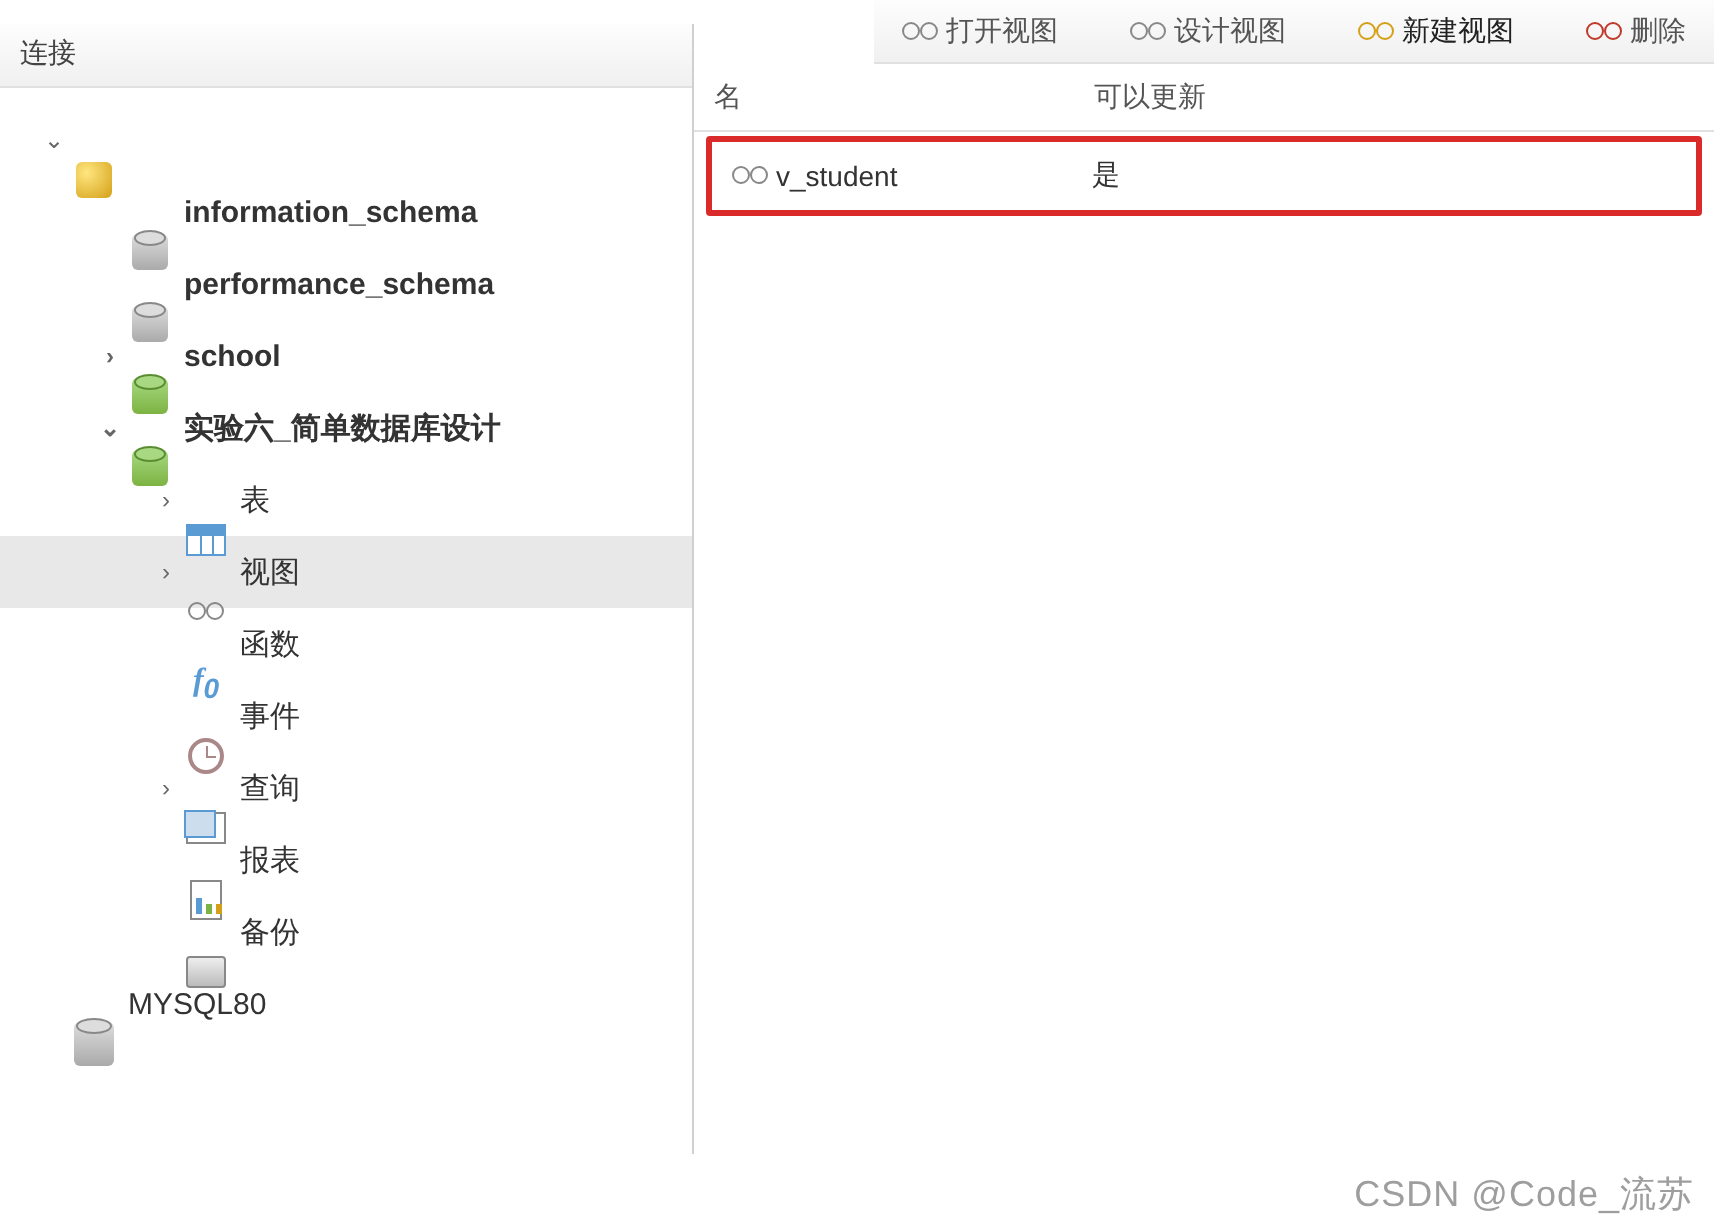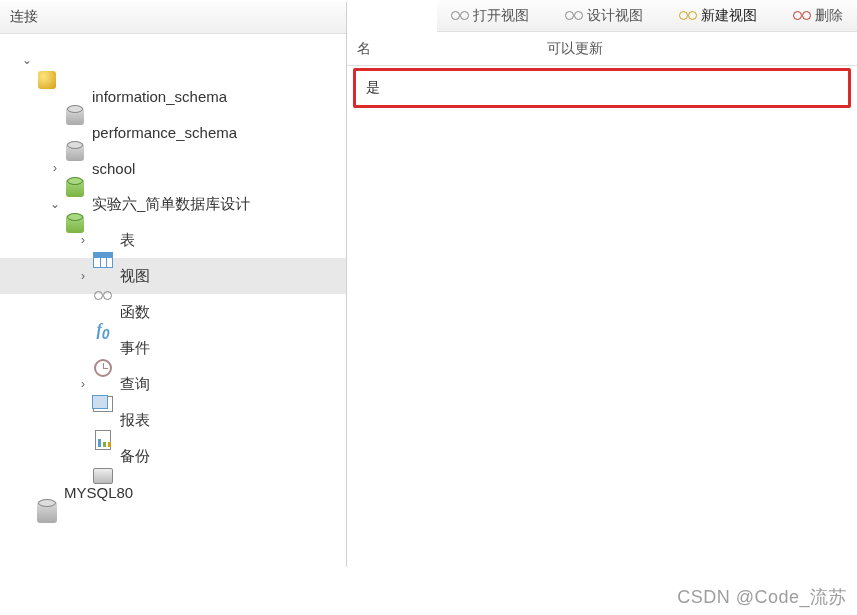--- a/index.html
+++ b/index.html
@@ -6,21 +6,21 @@
     body { width: 857px; height: 615px; background: #fff; color: #333; position: relative; overflow: hidden; }
     .toolbar { position: absolute; top: 0; right: 0; height: 32px; display: flex; align-items: center; gap: 24px; padding: 4px 8px; border-bottom: 1px solid #e0e0e0; background: linear-gradient(#fdfdfd,#f0f0f0); }
     .toolbar-btn { display: flex; align-items: center; gap: 4px; padding: 2px 6px; cursor: pointer; color: #555; }
     .toolbar-btn.active { color: #222; }
     .glasses-icon { display: inline-block; width: 18px; height: 10px; position: relative; }
     .glasses-icon::before, .glasses-icon::after { content: ''; position: absolute; width: 7px; height: 7px; border: 1.5px solid #888; border-radius: 50%; top: 0; }
     .glasses-icon::before { left: 0; }
     .glasses-icon::after { right: 0; }
     .glasses-icon.gold::before, .glasses-icon.gold::after { border-color: #d4a017; }
     .glasses-icon.red::before, .glasses-icon.red::after { border-color: #c0392b; }
-    .sidebar { position: absolute; top: 2px; left: 0; width: 347px; height: 565px; border-right: 1px solid #d0d0d0; background: #fff; }
+    .sidebar { position: absolute; top: 12px; left: 0; width: 347px; height: 565px; border-right: 1px solid #d0d0d0; background: #fff; }
     .sidebar-header { height: 32px; padding: 6px 10px; border-bottom: 1px solid #e0e0e0; background: linear-gradient(#fdfdfd,#f0f0f0); font-size: 14px; color: #444; }
     .tree { padding: 8px 0; }
     .tree-row { display: flex; align-items: center; height: 36px; padding: 0 8px; cursor: pointer; white-space: nowrap; }
     .tree-row.selected { background: #e8e8e8; }
     .caret { width: 14px; height: 14px; display: inline-flex; align-items: center; justify-content: center; color: #666; font-size: 12px; margin-right: 2px; }
     .caret.empty { visibility: hidden; }
     .tree-icon { width: 22px; height: 22px; margin-right: 6px; display: inline-flex; align-items: center; justify-content: center; flex-shrink: 0; margin-top: 40px; }
     .icon-db { width: 18px; height: 18px; border-radius: 3px; background: linear-gradient(#f0d060,#d4a017); position: relative; }
     .icon-db::before { content: ''; position: absolute; top: -2px; left: 1px; right: 1px; height: 6px; background: #f0d060; border-radius: 50%; border: 1px solid #b8860b; }
     .icon-db.green { background: linear-gradient(#a8d982,#7cb342); }
@@ -37,21 +37,21 @@
     .icon-clock::after { content:''; position:absolute; top:50%; left:50%; width:5px; height:1px; background:#a88; }
     .icon-query { width: 20px; height: 16px; background: #fff; border: 1px solid #888; position: relative; }
     .icon-query::before { content:''; position:absolute; top:-2px; left:-2px; right:4px; bottom:2px; background:#cde; border:1px solid #5a9bd4; }
     .icon-report { width: 16px; height: 20px; background: #fff; border: 1px solid #888; position: relative; }
     .icon-report::before { content:''; position:absolute; bottom:2px; left:2px; width:3px; height:8px; background:#5a9bd4; }
     .icon-report::after { content:''; position:absolute; bottom:2px; left:7px; width:3px; height:5px; background:#7cb342; box-shadow: 5px 0 0 #d4a017; }
     .icon-backup { width: 20px; height: 16px; background: linear-gradient(#eee,#bbb); border-radius:2px; border:1px solid #888; }
     .icon-big-db { width: 20px; height: 22px; border-radius:3px; background: linear-gradient(#ddd,#aaa); position:relative; }
     .icon-big-db::before { content:''; position:absolute; top:-2px; left:1px; right:1px; height:6px; background:#ddd; border-radius:50%; border:1px solid #888; }
     .tree-label { color: #333; font-size: 15px; }
-    .ind-1 { padding-left: 20px; } .ind-2 { padding-left: 48px; } .ind-3 { padding-left: 76px; }
+    .ind-1 { padding-left: 20px; } .ind-2 { padding-left: 48px; font-weight: bold; } .ind-3 { padding-left: 76px; }
     .main { position: absolute; top: 32px; left: 347px; right: 0; bottom: 0; background: #fff; }
     .main-header { display: flex; border-bottom: 1px solid #e0e0e0; padding: 6px 10px; height: 34px; align-items: center; color: #555; }
     .col-name { width: 190px; }
     .col-upd { flex: 1; }
     .main-row { display: flex; align-items: center; padding: 6px 10px; height: 34px; }
     .row-highlight { border: 3px solid #da2a2a; margin: 2px 6px; border-radius: 2px; }
     .item-name { display: flex; align-items: center; gap: 4px; width: 180px; }
     .watermark { position: absolute; bottom: 6px; right: 10px; font-size: 18px; color: #9e9e9e; letter-spacing: 0.5px; }
   </style>
 </head>
@@ -178,18 +178,22 @@
   </div>
 </div>
 
 <div class="main">
   <div class="main-header">
     <div class="col-name">名</div>
     <div class="col-upd">可以更新</div>
   </div>
   <div class="row-highlight">
     <div class="main-row">
+      <div class="item-name">
+        <span class="glasses-icon"></span>
+        <span>v_student</span>
+      </div>
       <div>是</div>
     </div>
   </div>
 </div>
 
 <div class="watermark">CSDN @Code_流苏</div>
 
 </body></html>

